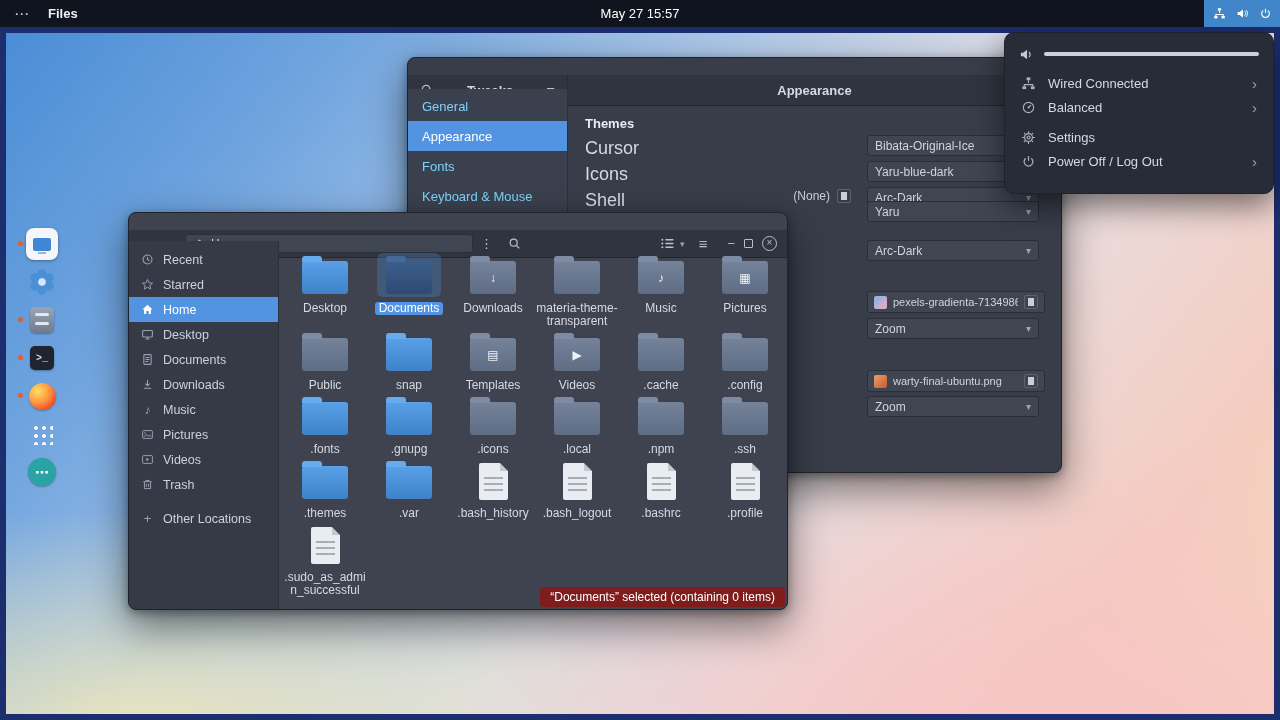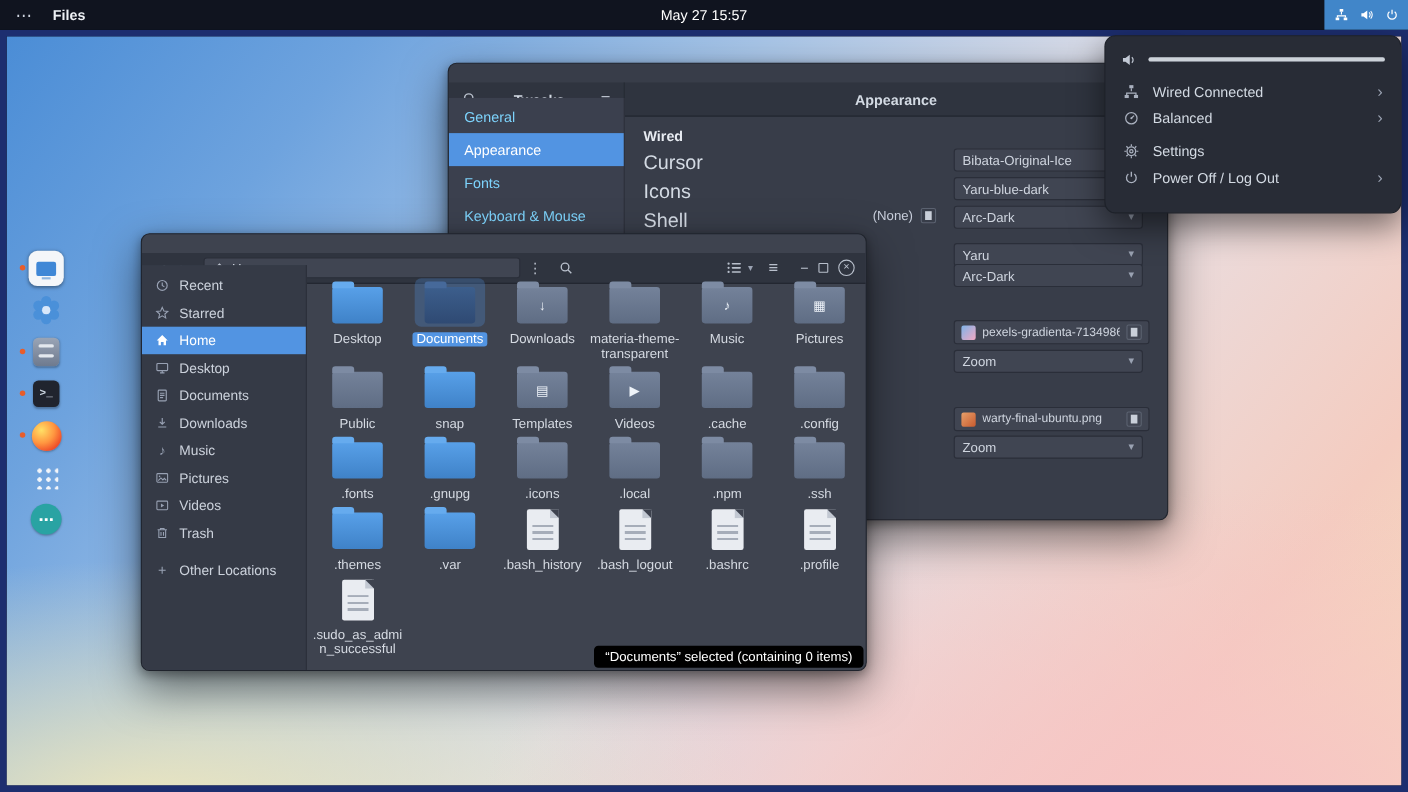--- a/index.html
+++ b/index.html
@@ -121,21 +121,21 @@
   .cell.folder.bright .shape { background:linear-gradient(#58a0e8,#3f82c8); }
   .cell.folder.bright .shape::before { background:#66abee; }
   .cell.folder.selected .shape { background:linear-gradient(#3c5e8c,#2f4a73); }
   .cell.folder.selected .shape::before { background:#46699a; }
   .emblem { position:absolute; left:50%; top:56%; transform:translate(-50%,-50%); color:#eef3f9; font-size:12px; }
   .cell.file .shape { width:29px; height:37px; background:#e9ecf1; border-radius:2px; margin-top:2px; }
   .cell.file .shape::before { content:""; position:absolute; top:0; right:0; border-style:solid; border-width:0 8px 8px 0; border-color:#3e434f #3e434f #c2c8d2 #c2c8d2; }
   .cell.file .shape::after { content:""; position:absolute; left:5px; right:5px; top:14px; height:17px; background:repeating-linear-gradient(to bottom,#a6adb9 0 2px,transparent 2px 6px); }
   .flabel { margin-top:5px; max-width:82px; font-size:12px; line-height:13px; color:#d5dae2; text-align:center; overflow-wrap:anywhere; }
   .cell.selected .flabel { background:#5294e2; color:#fff; border-radius:3px; padding:0 4px; }
-  .statuspill { position:absolute; right:2px; bottom:2px; background:#000000; color:#fff; font-size:12px; padding:3px 10px; border-radius:4px; z-index:3; }
+  .statuspill { position:absolute; right:2px; bottom:2px; background:#7f1d1d; color:#fff; font-size:12px; padding:3px 10px; border-radius:4px; z-index:3; }
 </style>
 </head>
 <body>
 
 <div class="wall"></div>
 
 <div class="topbar">
   <div class="tb-left">
     <span class="tb-dots">⋯</span>
     <span class="tb-app">Files</span>
@@ -218,21 +218,21 @@
       </div>
     <div class="tw-side-row">
         <span>Fonts</span>
       </div>
     <div class="tw-side-row">
         <span>Keyboard &amp; Mouse</span>
       </div>
   </div>
   <div class="tw-content">
     <div class="trow" style="left:17px; top:27px;">
-        <span class="tw-section">Wired</span>
+        <span class="tw-section">Themes</span>
       </div>
 
     <div class="trow" style="left:17px; top:49px;">
         <span class="tw-label">Cursor</span>
       </div>
     <div class="trow combo" style="left:299px; top:46px;">
       <span>Bibata-Original-Ice</span>
         <span class="dd">▾</span>
     </div>
 
@@ -251,21 +251,21 @@
         <span class="note">(None)</span>
       </div>
     <div class="trow" style="left:269px; top:100px;">
         <span class="pagebtn"></span>
       </div>
     <div class="trow combo" style="left:299px; top:98px;">
       <span>Arc-Dark</span>
         <span class="dd">▾</span>
     </div>
 
-    <div class="trow combo" style="left:299px; top:132px;">
+    <div class="trow combo" style="left:299px; top:112px;">
       <span>Yaru</span>
         <span class="dd">▾</span>
     </div>
     <div class="trow combo" style="left:299px; top:151px;">
       <span>Arc-Dark</span>
         <span class="dd">▾</span>
     </div>
 
     <div class="trow filebtn" style="left:299px; top:202px;">
       <span class="thumb-img pexels"></span>

